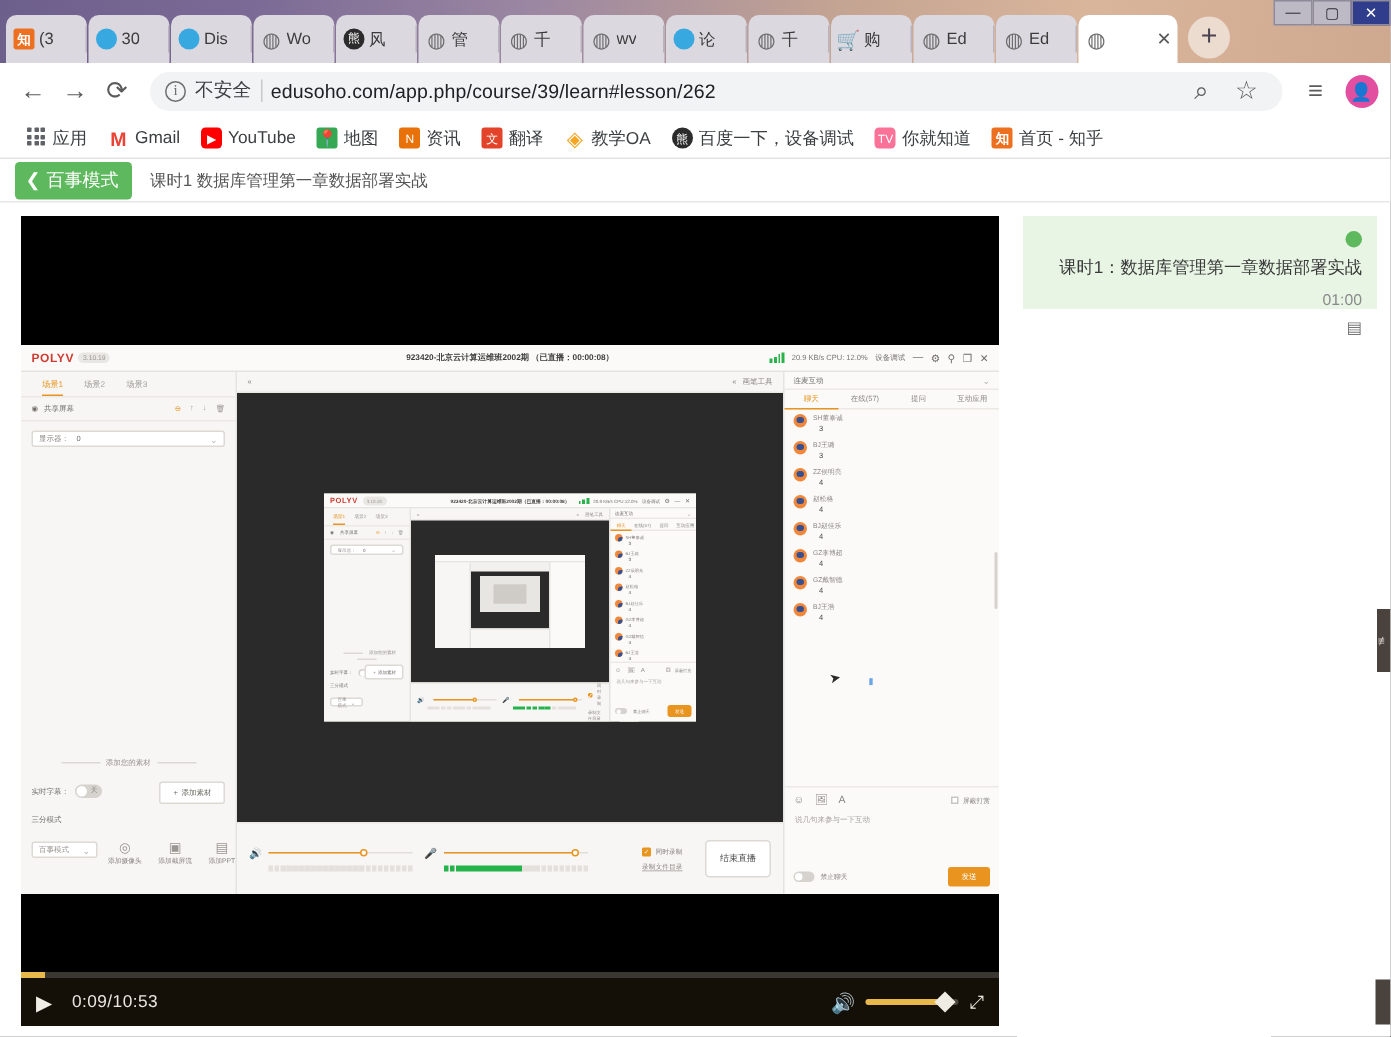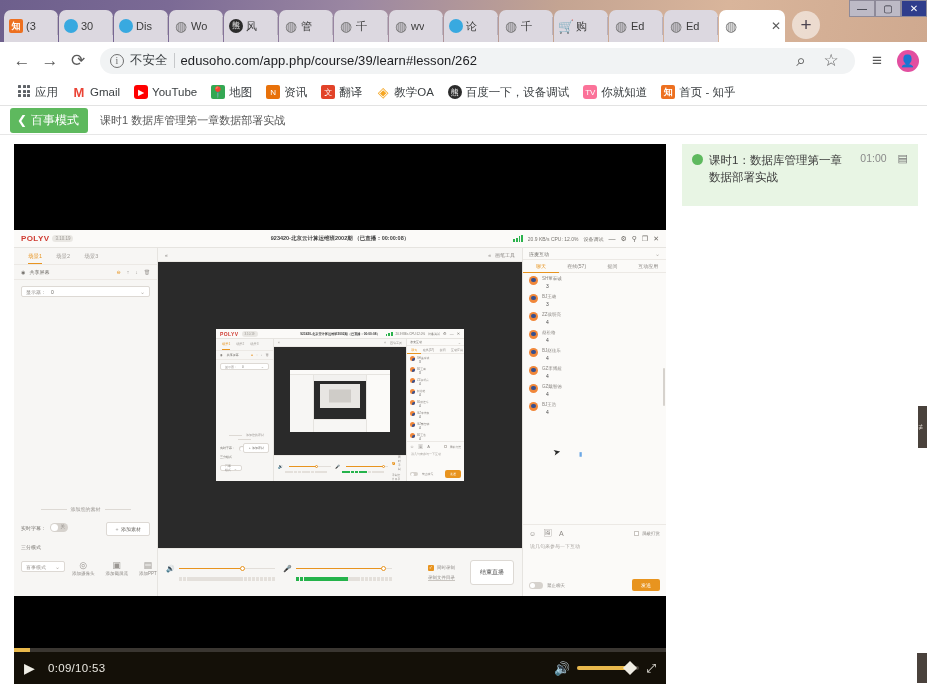--- a/index.html
+++ b/index.html
@@ -145,21 +145,21 @@
   .vol-track { width:62px; height:4px; background:#4a443b; position:relative; border-radius:2px; }
   .vol-track i { position:absolute; left:0; top:0; height:4px; width:50px; background:#e8b84b; border-radius:2px; }
   .vol-knob { position:absolute; left:48px; top:-3px; width:10px;height:10px;background:#efece3; transform:rotate(45deg); }
   .vc-full { color:#f0eee6; font-size:12px; }
 
   
   .lesson-panel {
     position:absolute; left:682px; top:38px; width:236px; height:62px;
     background:#e8f5e4; padding:8px 10px;
   }
-  .lesson-row { display:flex; align-items:flex-start; gap:6px; }
+  .lesson-row { display:flex; align-items:flex-end; gap:6px;flex-direction:column; }
   .lesson-dot { width:11px;height:11px;border-radius:50%;background:#5eb95e; flex:0 0 11px; margin-top:2px;}
   .lesson-text { font-size:11.5px; color:#3a3a3a; line-height:17px; flex:1; }
   .lesson-dur { font-size:10.5px; color:#8a8a8a; margin-left:4px; }
   .lesson-doc { font-size:11px; color:#777; margin-left:5px; }
   .edge-handle {
     position:absolute; right:0; top:300px; width:9px; height:42px;
     background:#4a423c; color:#cfc9c4; font-size:8px;
     display:flex;align-items:center;justify-content:center;
   }
   .watermark {

